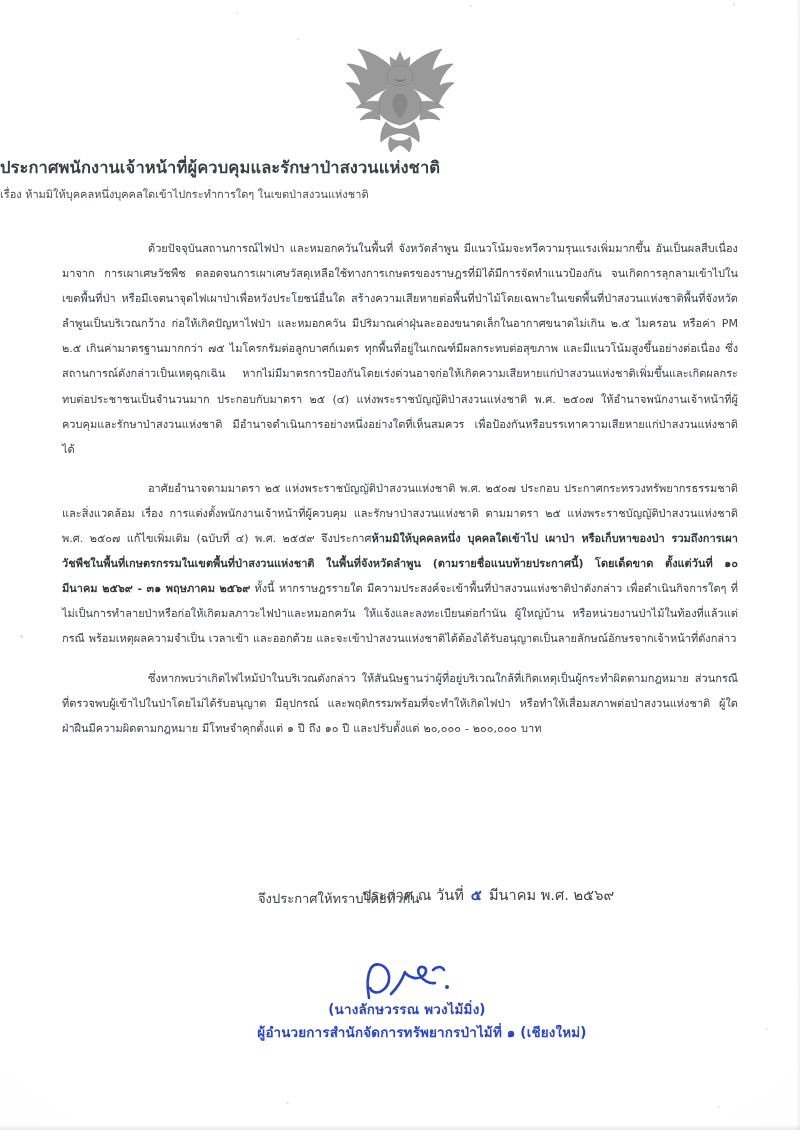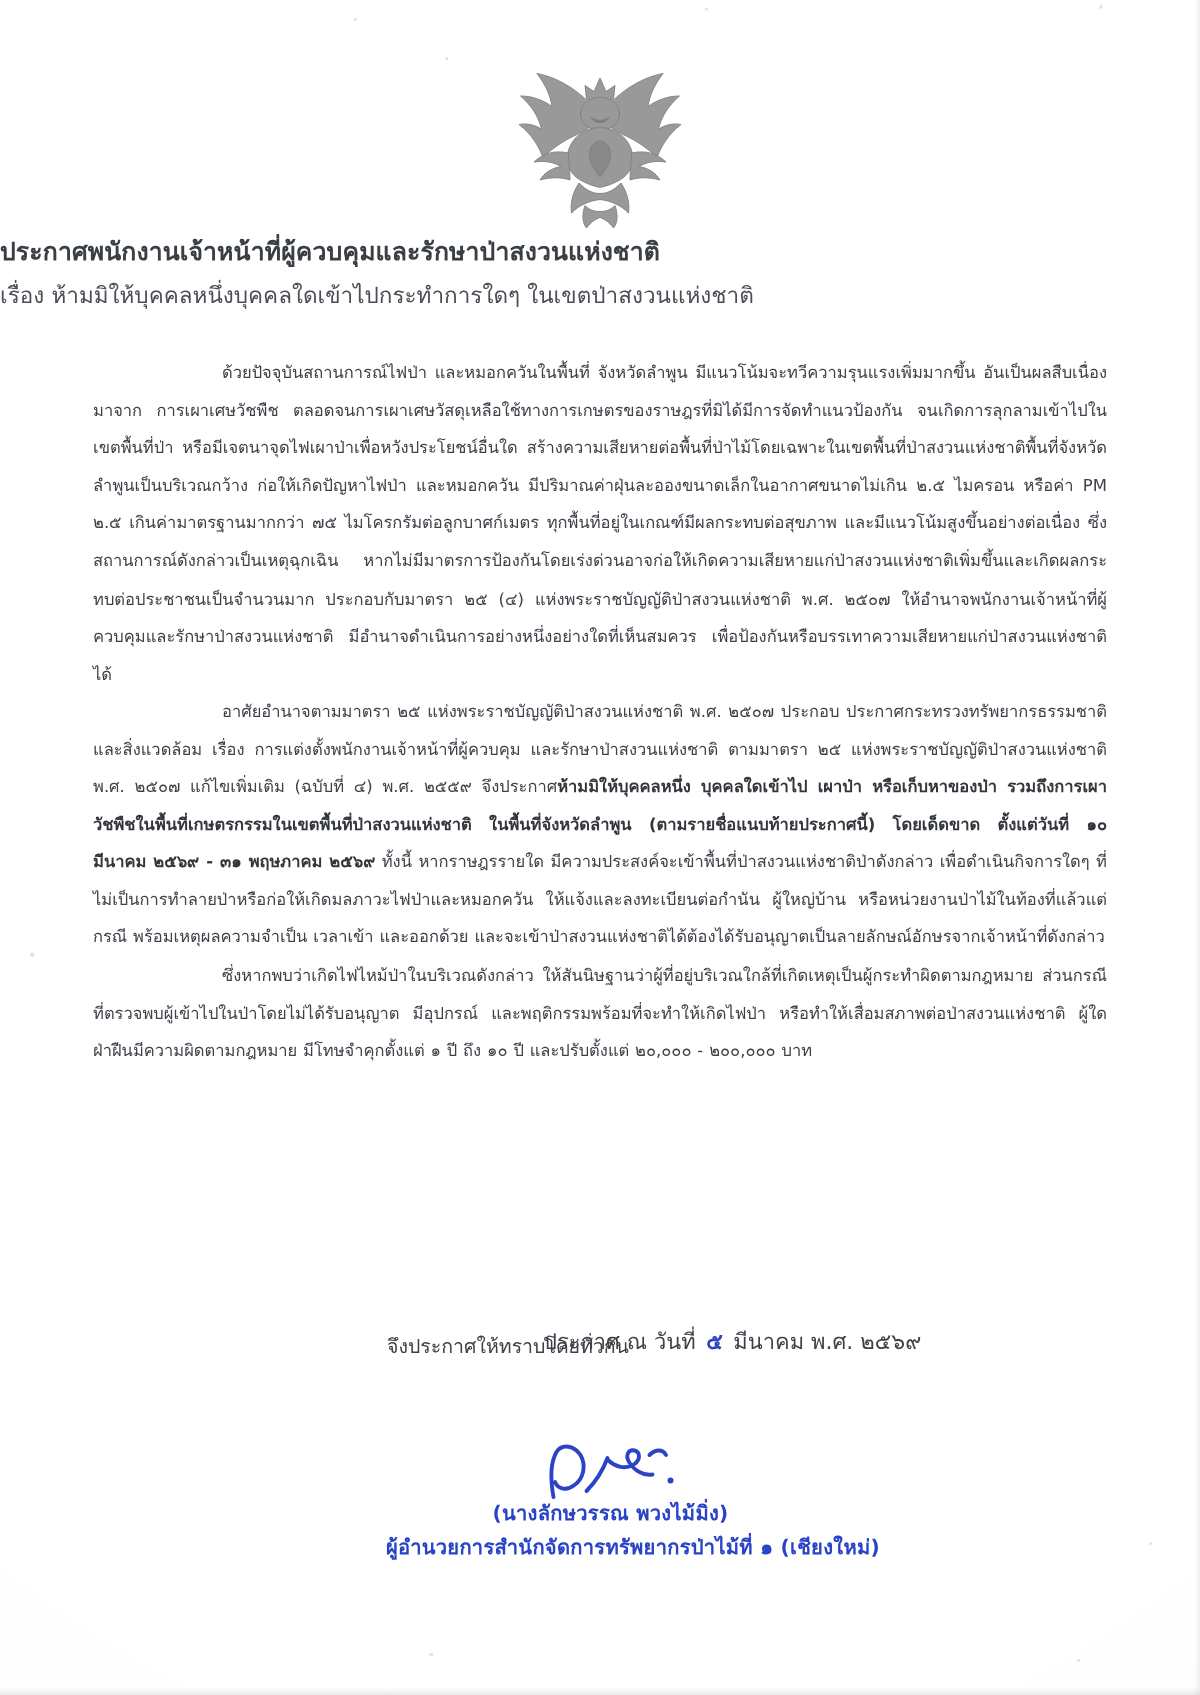--- a/index.html
+++ b/index.html
@@ -74,21 +74,21 @@
   }
   .doc-title {
     font-size: 16.5px;
     font-weight: 700;
     letter-spacing: .1px;
     line-height: 1.5;
     color: #3a3e45;
     margin: 0;
   }
   .doc-subtitle {
-    font-size: 15px;
+    font-size: 11px;
     font-weight: 400;
     line-height: 1.55;
     color: #4a4e55;
     margin: 5px 0 0 0;
   }
 
   
   .body-block {
     position: absolute;
     left: 62px;
@@ -99,20 +99,21 @@
     margin: 0 0 0 0;
     font-size: 11px;
     line-height: 25.1px;
     text-align: justify;
     text-justify: inter-word;
     text-indent: 86px;
     color: #3d4148;
     word-spacing: .4px;
   }
   p.para + p.para {
+    margin-top: 14px;
   }
   p.para b, p.para strong {
     font-weight: 700;
     color: #33373d;
   }
 
   
   .closing-line {
     position: absolute;
     left: 62px;

